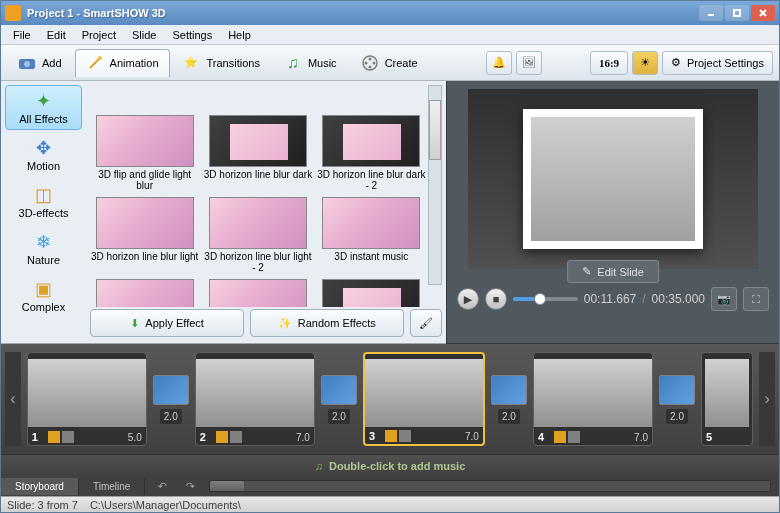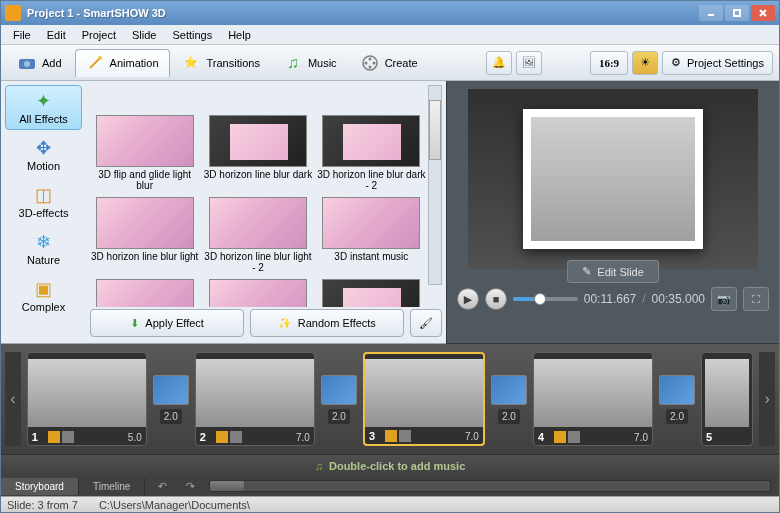--- a/index.html
+++ b/index.html
@@ -81,21 +81,21 @@
 
 
 .bottombar { height: 20px; background: #404040; display: flex; align-items: center; }
 .view-tab { padding: 3px 14px; color: #c0c0c0; cursor: pointer; font-size: 10px; border-right: 1px solid #303030; }
 .view-tab.active { background: #585858; color: #fff; }
 .history-btn { width: 22px; height: 16px; display: flex; align-items: center; justify-content: center; color: #a0a0a0; margin-left: 6px; cursor: pointer; }
 .zoom-scroll { flex: 1; height: 12px; background: #505050; margin: 0 8px; border: 1px solid #303030; border-radius: 2px; position: relative; }
 .zoom-thumb { position: absolute; left: 0; width: 34px; height: 10px; background: linear-gradient(#808080,#606060); border-radius: 2px; }
 
 
-.statusbar { height: 17px; background: linear-gradient(#e8e8e8,#d0d0d0); display: flex; align-items: center; padding: 0 6px; font-size: 10px; color: #404040; gap: 21px; border-top: 1px solid #a0a0a0; }
+.statusbar { height: 17px; background: linear-gradient(#e8e8e8,#d0d0d0); display: flex; align-items: center; padding: 0 6px; font-size: 10px; color: #404040; gap: 12px; border-top: 1px solid #a0a0a0; }
 
 
 .vscroll { position: absolute; right: 4px; top: 4px; width: 14px; height: 200px; background: #d8e0e8; border: 1px solid #b0b8c0; }
 .vscroll-thumb { width: 12px; height: 60px; background: linear-gradient(#f0f0f0,#d0d0d0); border: 1px solid #a0a0a0; margin-top: 14px; }
 </style>
 </head>
 <body>
 
 <div class="titlebar">
   <div class="titlebar-icon"></div>

